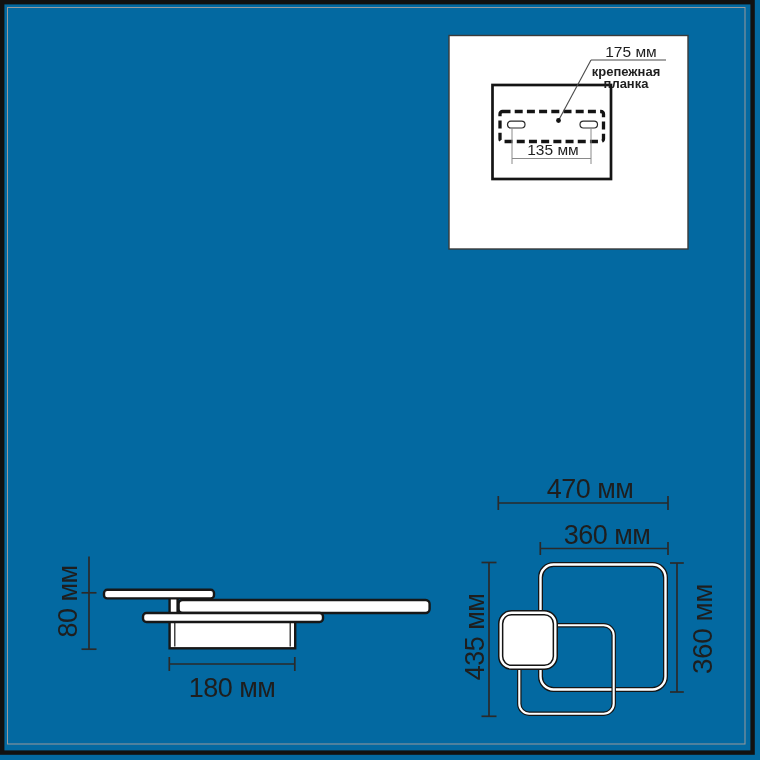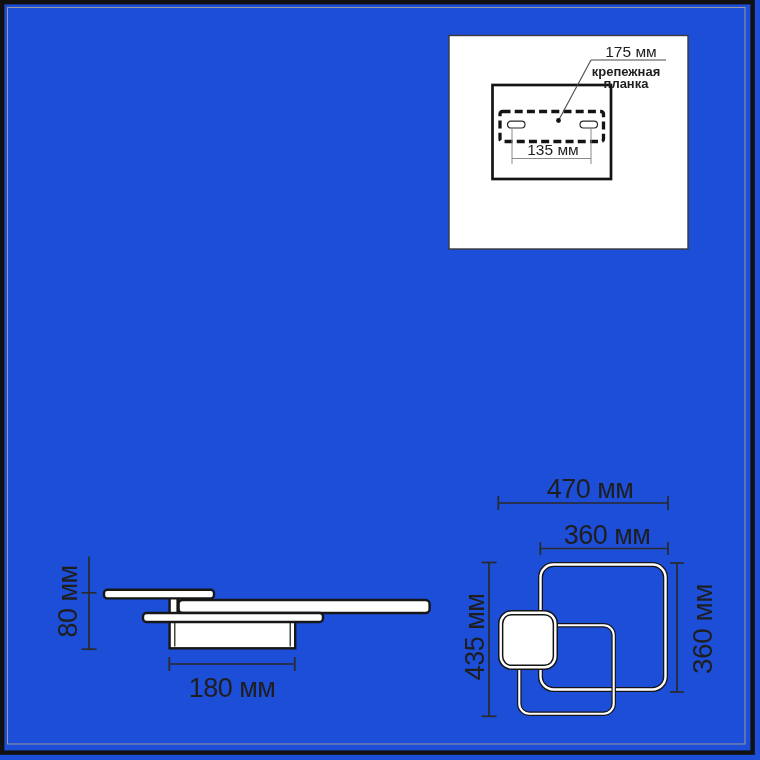--- a/index.html
+++ b/index.html
@@ -7,21 +7,21 @@
     padding: 0;
     background: #ffffff;
     width: 760px;
     height: 760px;
     overflow: hidden;
   }
   .canvas {
     position: relative;
     width: 760px;
     height: 760px;
-    background: #1d4ed8;
+    background: #0369a1;
   }
   svg { display: block; }
 
   
   .frame-black { fill: none; stroke: #111111; stroke-width: 4.4; }
   .frame-gray  { fill: none; stroke: #9a9a9a; stroke-width: 1; }
 
   .inset-box   { fill: #ffffff; stroke: #3a3a3a; stroke-width: 1.4; }
   .inner-box   { fill: #ffffff; stroke: #141414; stroke-width: 2.7; }
   .plate-dash  { fill: #ffffff; stroke: #141414; stroke-width: 3.3; stroke-dasharray: 8 4.2; }

